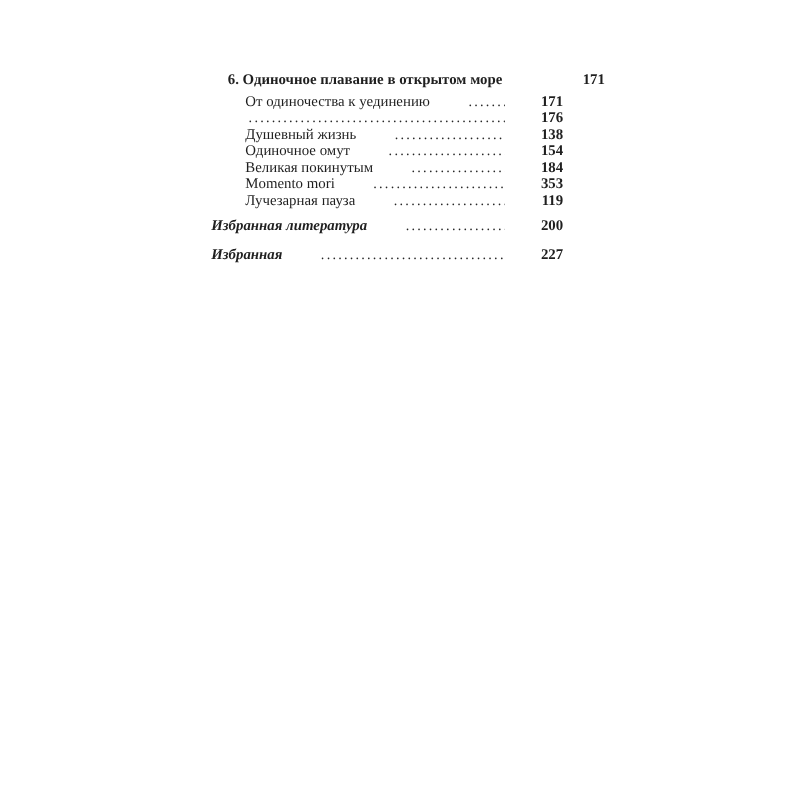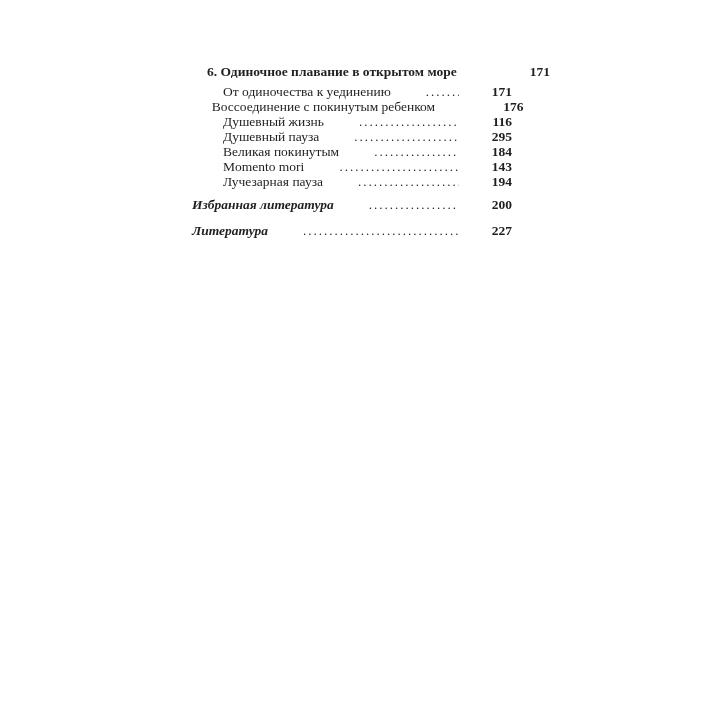--- a/index.html
+++ b/index.html
@@ -61,21 +61,20 @@
   }
   .row.chapter .label {
     font-weight: 700;
   }
   .row.chapter .leader {
     margin-left: 8px;
   }
   
   .row.sub {
     padding-left: 31px;
-    justify-content: center;
   }
   
   .row.section {
     padding-left: 0;
     margin-top: 8px;
     line-height: 16px;
   }
   .row.section .label {
     font-weight: 700;
     font-style: italic;
@@ -96,61 +95,60 @@
       <span class="pagenum">171</span>
     </div>
 
     <div class="row sub">
       <span class="label">От одиночества к уединению</span>
       <span class="leader">......................................................................................................................................................</span>
       <span class="pagenum">171</span>
     </div>
 
     <div class="row sub">
-      <span class="label">Воссоединение с покинутым ребенком</span>
       <span class="leader">......................................................................................................................................................</span>
       <span class="pagenum">176</span>
     </div>
 
     <div class="row sub">
       <span class="label">Душевный жизнь</span>
       <span class="leader">......................................................................................................................................................</span>
-      <span class="pagenum">116</span>
+      <span class="pagenum">138</span>
     </div>
 
     <div class="row sub">
-      <span class="label">Душевный пауза</span>
+      <span class="label">Одиночное омут</span>
       <span class="leader">......................................................................................................................................................</span>
-      <span class="pagenum">295</span>
+      <span class="pagenum">154</span>
     </div>
 
     <div class="row sub">
       <span class="label">Великая покинутым</span>
       <span class="leader">......................................................................................................................................................</span>
       <span class="pagenum">184</span>
     </div>
 
     <div class="row sub">
       <span class="label">Momento mori</span>
       <span class="leader">......................................................................................................................................................</span>
-      <span class="pagenum">143</span>
+      <span class="pagenum">353</span>
     </div>
 
     <div class="row sub">
       <span class="label">Лучезарная пауза</span>
       <span class="leader">......................................................................................................................................................</span>
-      <span class="pagenum">194</span>
+      <span class="pagenum">119</span>
     </div>
 
     <div class="row section">
       <span class="label">Избранная литература</span>
       <span class="leader">......................................................................................................................................................</span>
       <span class="pagenum">200</span>
     </div>
 
     <div class="row section">
-      <span class="label">Литература</span>
+      <span class="label">Избранная</span>
       <span class="leader">......................................................................................................................................................</span>
       <span class="pagenum">227</span>
     </div>
 
   </div>
 </div>
 
 </body></html>

